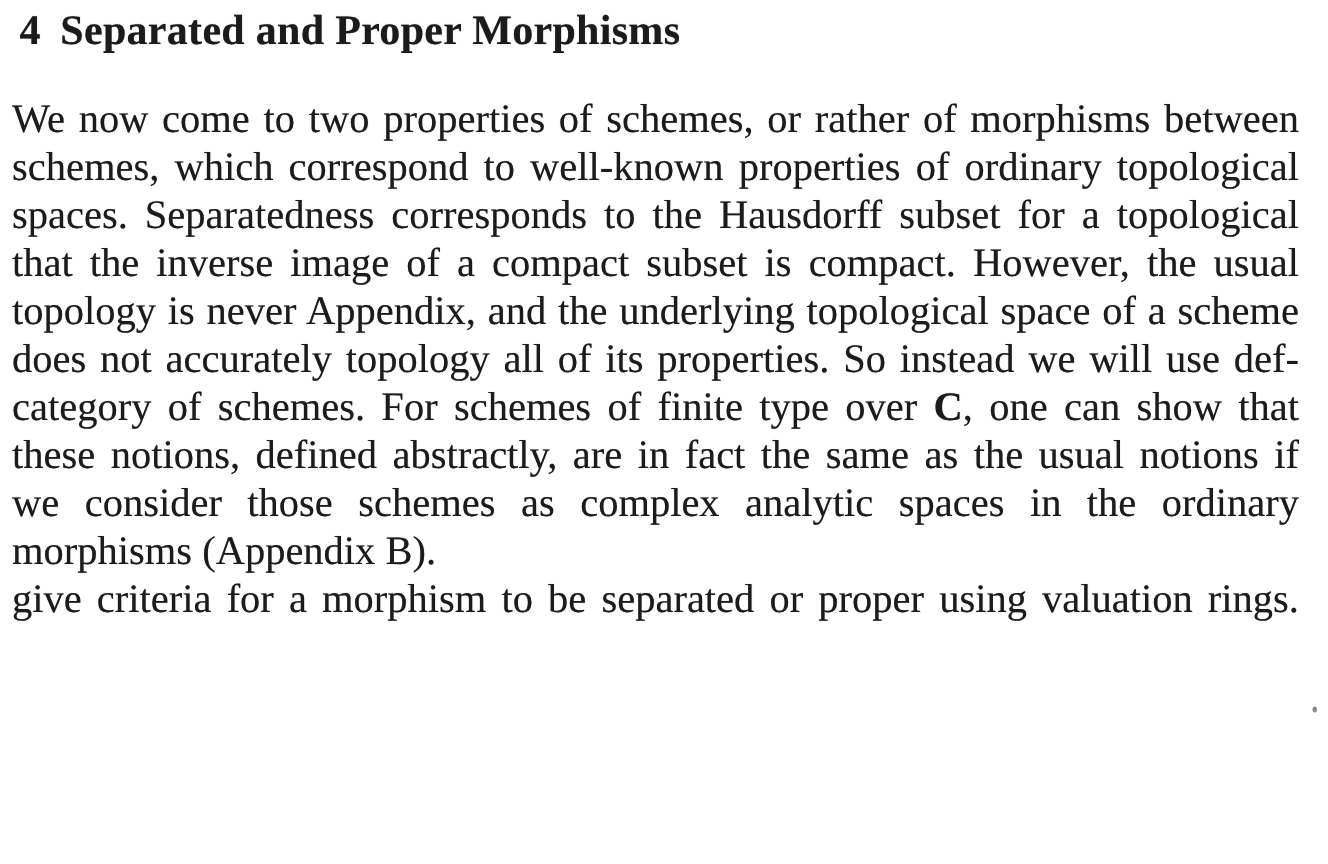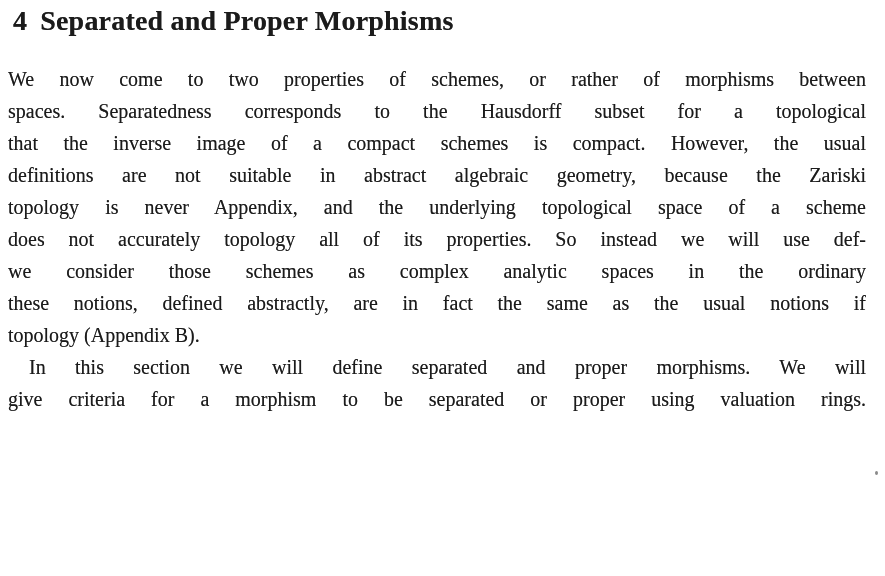--- a/index.html
+++ b/index.html
@@ -24,21 +24,21 @@
     text-shadow: 0 0 0.6px rgba(0,0,0,0.55);
   }
   .heading .hnum { margin-right: 13px; }
   .body-text {
     position: absolute;
     top: 63px;
     left: 8px;
     width: 858px;
   }
   .line {
-    font-size: 20px;
+    font-size: 27px;
     line-height: 32px;
     text-align: justify;
     text-align-last: justify;
     text-shadow: 0 0 0.5px rgba(0,0,0,0.5);
   }
   .line.endp {
     text-align: left;
     text-align-last: auto;
   }
   .line.indent { text-indent: 21px; }
@@ -55,27 +55,27 @@
 </style>
 </head>
 <body>
 
 <div class="page">
 
   <h1 class="heading"><span class="hnum">4</span><span class="htitle">Separated and Proper Morphisms</span></h1>
 
   <div class="body-text">
     <div class="line">We now come to two properties of schemes, or rather of morphisms between</div>
+    <div class="line">schemes, which correspond to well-known properties of ordinary topological</div>
     <div class="line">spaces.  Separatedness corresponds to the Hausdorff subset for a topological</div>
-    <div class="line">that the inverse image of a compact schemes is compact.  However, the usual</div>
-    <div class="line">definitions are not suitable in abstract algebraic geometry, because the Zariski</div>
+    <div class="line">that the inverse image of a compact subset is compact.  However, the usual</div>
     <div class="line">topology is never Appendix, and the underlying topological space of a scheme</div>
     <div class="line">does not accurately topology all of its properties.  So instead we will use def-</div>
+    <div class="line"><span>category of schemes.  For schemes of finite type over </span><span class="bold">C</span><span>, one can show that</span></div>
+    <div class="line">these notions, defined abstractly, are in fact the same as the usual notions if</div>
     <div class="line">we consider those schemes as complex analytic spaces in the ordinary</div>
-    <div class="line">these notions, defined abstractly, are in fact the same as the usual notions if</div>
-    <div class="line endp">topology (Appendix B).</div>
-    <div class="line indent">In this section we will define separated and proper morphisms.  We will</div>
+    <div class="line endp">morphisms (Appendix B).</div>
     <div class="line">give criteria for a morphism to be separated or proper using valuation rings.</div>
   </div>
 
   <div class="scan-speck"></div>
 
 </div>
 
 </body></html>

